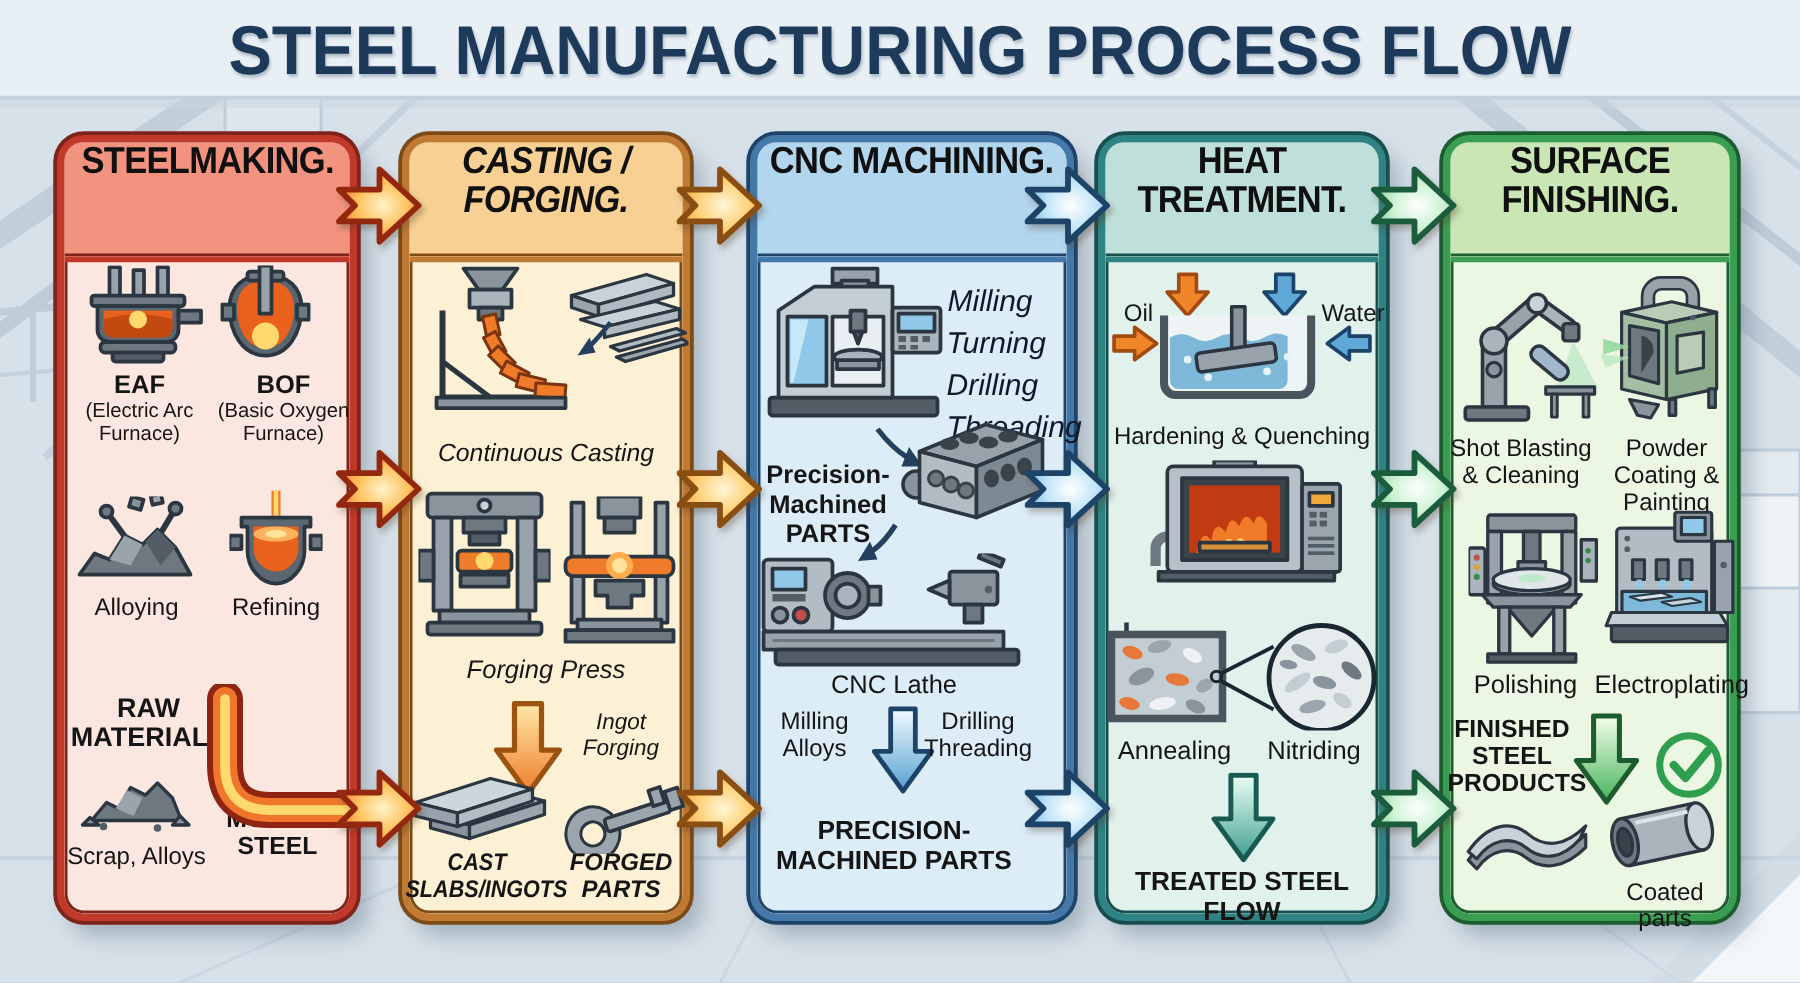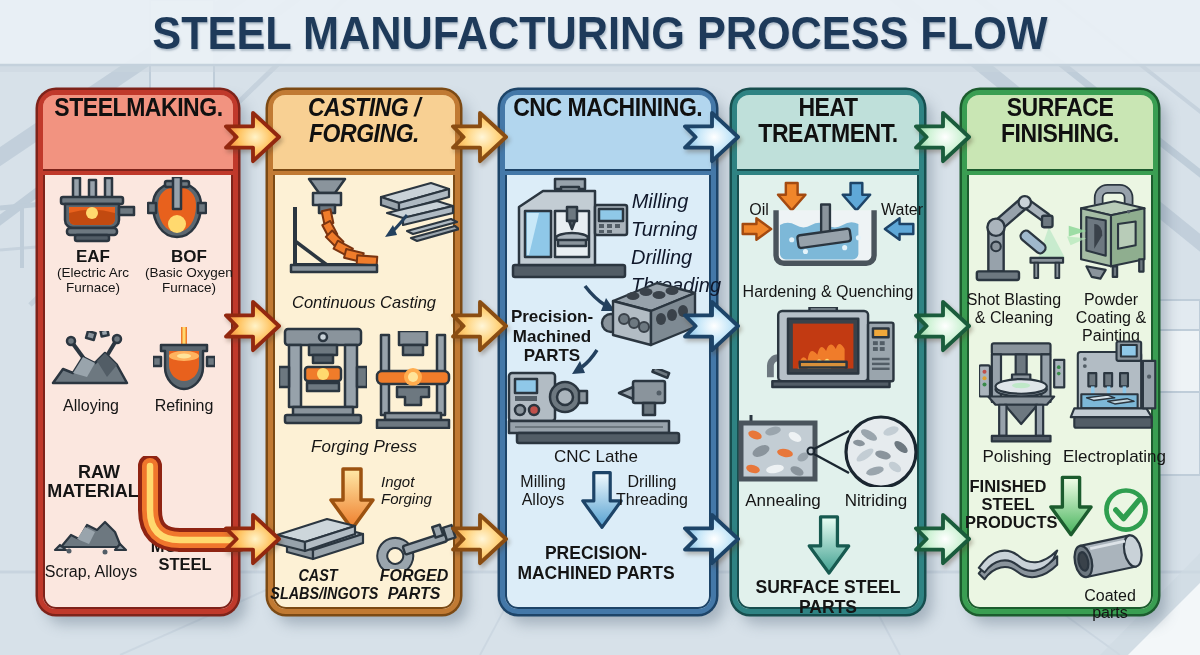--- a/index.html
+++ b/index.html
@@ -262,21 +262,21 @@
       <path d="M24,56 h32 v10 h-8 v8 h-16 v-8 h-8 z" fill="#6d7880"></path>
       <rect x="12" y="82" width="56" height="7" fill="#8a949c"></rect>
           <rect x="4" y="89" width="72" height="8" fill="#6d7880"></rect>
     </g>
   </svg>
   <div class="lbl" style="left:0;top:342px;width:182px;font-size:17px">Forging Press</div>
 
   <svg class="icon" style="left:56px;top:372px" width="46" height="64" viewBox="0 0 46 64">
     <use href="#darrP" fill="url(#gd2)" stroke="#9c5210" stroke-width="3.5" stroke-linejoin="round"></use>
   </svg>
-  <div class="lbl" style="left:108px;top:378px;width:66px;font-size:15px;text-align:left;line-height:1.15">Ingot Forging</div>
+  <div class="lbl" style="left:108px;top:378px;width:66px;font-size:15px;text-align:center;line-height:1.15">Ingot Forging</div>
 
   <svg class="icon" style="left:0;top:418px" width="92" height="54" viewBox="0 0 92 54">
     <g stroke="#2b3640" stroke-width="2.2" stroke-linejoin="round">
       <polygon points="14,30 64,14 90,21 40,37" fill="#b2bcc4"></polygon>
       <polygon points="14,30 40,37 40,46 14,39" fill="#8a949c"></polygon>
       <polygon points="40,37 90,21 90,30 40,46" fill="#9aa5ad"></polygon>
       <polygon points="4,22 54,6 82,13 32,29" fill="#cdd6db"></polygon>
       <polygon points="4,22 32,29 32,38 4,31" fill="#97a2ab"></polygon>
       <polygon points="32,29 82,13 82,21 32,38" fill="#b2bcc4"></polygon>
     </g>
@@ -476,21 +476,21 @@
         <ellipse cx="122" cy="30" rx="6" ry="3" fill="#8a949c" transform="rotate(10 122 30)"></ellipse>
       </g>
     </g>
   </svg>
   <div class="lbl" style="left:0;top:396px;width:92px;font-size:17px">Annealing</div>
   <div class="lbl" style="left:96px;top:396px;width:86px;font-size:17px">Nitriding</div>
 
   <svg class="icon" style="left:70px;top:420px" width="44" height="60" viewBox="0 0 46 64">
     <use href="#darrP" fill="url(#gd4)" stroke="#175a50" stroke-width="3.5" stroke-linejoin="round"></use>
   </svg>
-  <div class="lbl b" style="left:0;top:482px;width:182px;font-size:17.5px;line-height:1.15">SURFACE STEEL PARTS</div>
+  <div class="lbl b" style="left:0;top:482px;width:182px;font-size:17.5px;line-height:1.15">TREATED STEEL FLOW</div>
 </div>
 
 <div class="col" style="left: 962px; width: 196px; --ac: #3a9e52; --dk: #1c5c2e; --hd: #c9e6b4; --bo: #ebf6e3;">
   <div class="col-header">
     <span>SURFACE FINISHING.</span>
       </div>
 
   <svg class="icon" style="left:6px;top:86px" width="92" height="104" viewBox="0 0 96 104">
     <g stroke-linejoin="round">
       <polygon points="79,46 68,78 96,78" fill="#bfe8c8" opacity="0.8"></polygon>

